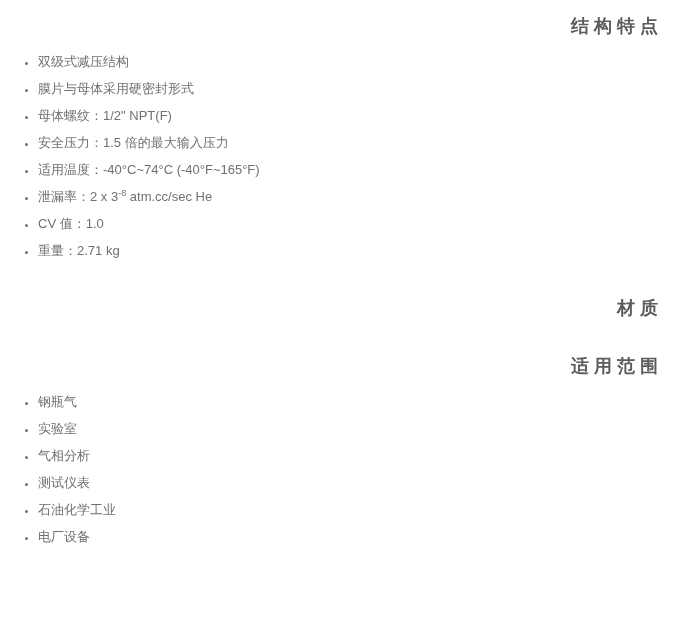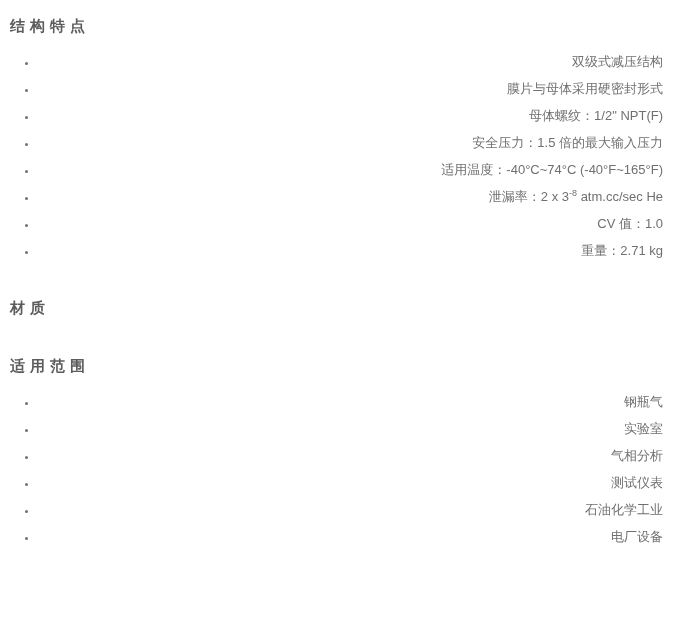--- a/index.html
+++ b/index.html
@@ -9,35 +9,35 @@
   }
   body {
     width: 683px;
     height: 641px;
     box-sizing: border-box;
     padding: 17px 20px 0 10px;
     font-family: "Liberation Sans", "DejaVu Sans", sans-serif;
     overflow: hidden;
   }
   .section-heading {
-    font-size: 15px;
+    font-size: 18px;
     font-weight: bold;
     letter-spacing: 5px;
     color: var(--heading-color, #5c5c5c);
     margin: 0;
     line-height: 18px;
+    text-align: right;
   }
   .spec-section + .spec-section .section-heading {
     margin-top: 40px;
   }
   .spec-list {
     margin: 18px 0 0 0;
     padding: 0 0 0 28px;
     list-style: disc outside;
-    text-align: right;
   }
   .spec-item {
     font-size: 13px;
     line-height: 17px;
     color: var(--body-color, #707070);
     margin: 0 0 10px 0;
   }
   .spec-item::marker {
     color: var(--body-color, #707070);
     font-size: 11px;

